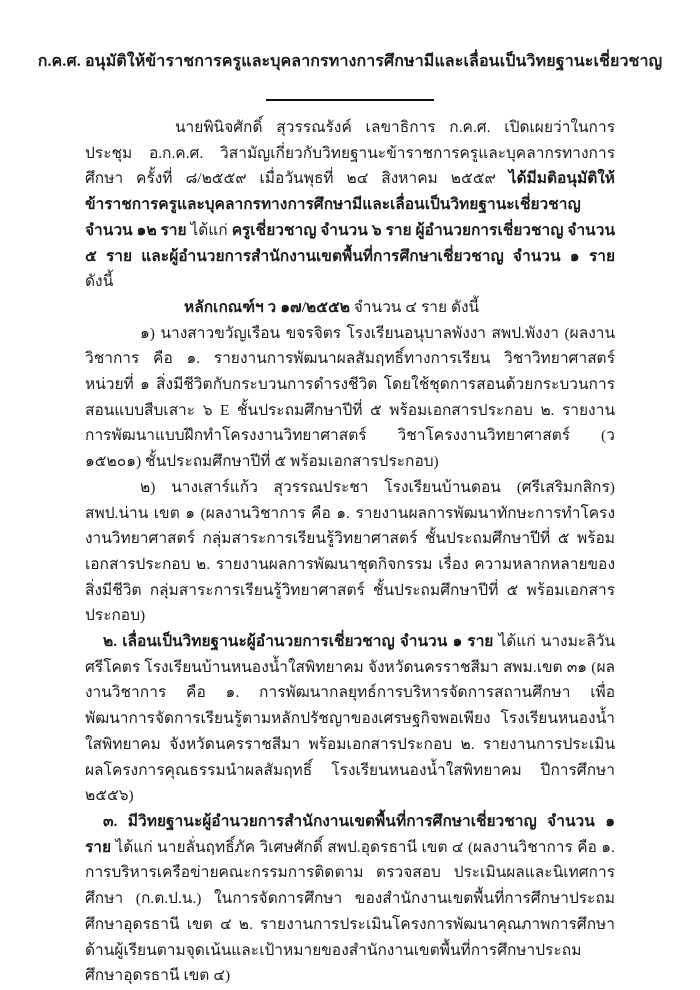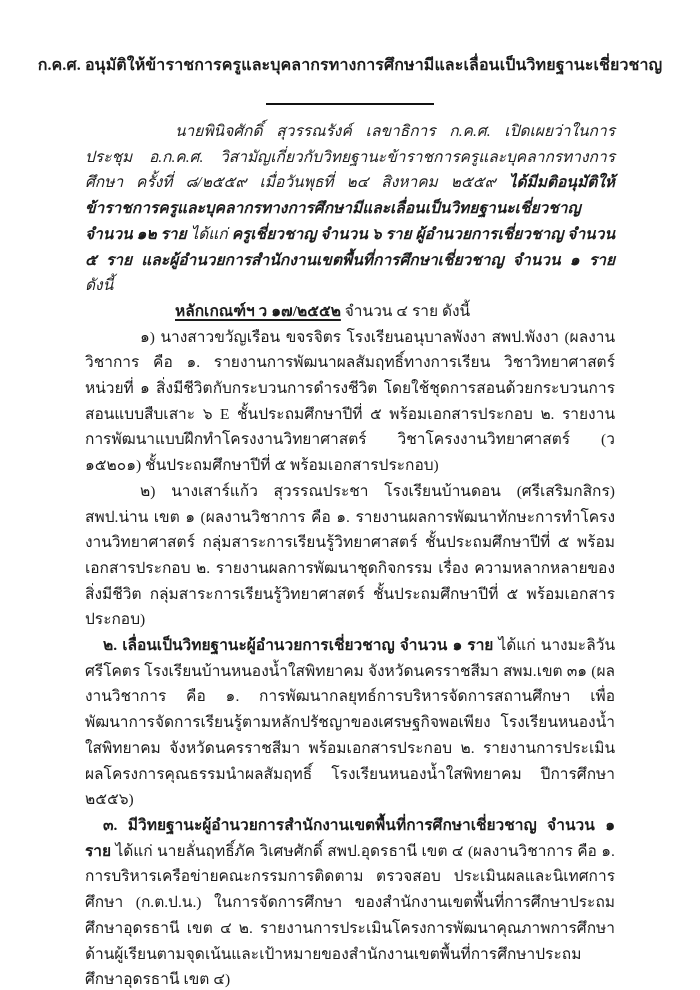--- a/index.html
+++ b/index.html
@@ -5,48 +5,48 @@
   html, body { margin: 0; padding: 0; }
   body {
     width: 700px; height: 990px;
     background: #ffffff;
     color: #1c1c1c;
     font-family: "Liberation Serif", "DejaVu Serif", serif;
     overflow: hidden;
   }
   .page { position: relative; width: 700px; height: 990px; background: #ffffff; }
   .title {
-    margin: 0;
-    padding-top: 54px;
+    margin: 8px;
+    padding-top: 42px;
     text-align: center;
     font-weight: bold;
     font-size: 16px;
     line-height: 22px;
     letter-spacing: 0.1px;
   }
   .divider {
     width: 168px; height: 2px;
     background: #111;
     margin: 27px auto 0 auto;
   }
   .content {
     margin: 13px 85px 0 85px;
     font-size: 15.5px;
     line-height: 25.7px;
     text-align: justify;
     text-justify: inter-word;
     overflow-wrap: break-word;
   }
   .content p { margin: 0; padding: 0; }
-  .b-indent { text-indent: 90px; font-style: italic; }
+  .b-indent { text-indent: 90px; }
   .b-head   { text-indent: 90px; }
   .b-item   { text-indent: 18px; }
   .b-sub    { text-indent: 55px; }
   .bold { font-weight: bold; }
-  .underline { text-decoration: underline; text-underline-offset: 3px; text-decoration-thickness: 1.5px; }
+  .underline { text-underline-offset: 3px; text-decoration-thickness: 1.5px; margin-left: 9px; }
 </style>
 </head>
 <body>
 
 <div class="page">
   <p class="title">ก.ค.ศ. อนุมัติให้ข้าราชการครูและบุคลากรทางการศึกษามีและเลื่อนเป็นวิทยฐานะเชี่ยวชาญ</p>
   <div class="divider"></div>
   <div class="content">
       <p class="b-indent"><span>นายพินิจศักดิ์ สุวรรณรังค์ เลขาธิการ ก.ค.ศ. เปิดเผยว่าในการประชุม อ.ก.ค.ศ. วิสามัญเกี่ยวกับวิทยฐานะข้าราชการครูและบุคลากรทางการศึกษา ครั้งที่ ๘/๒๕๕๙ เมื่อวันพุธที่ ๒๔ สิงหาคม ๒๕๕๙ </span><span class="bold">ได้มีมติอนุมัติให้ข้าราชการครูและบุคลากรทางการศึกษามีและเลื่อนเป็นวิทยฐานะเชี่ยวชาญ จำนวน ๑๒ ราย </span><span>ได้แก่ </span><span class="bold">ครูเชี่ยวชาญ จำนวน ๖ ราย ผู้อำนวยการเชี่ยวชาญ จำนวน ๕ ราย และผู้อำนวยการสำนักงานเขตพื้นที่การศึกษาเชี่ยวชาญ จำนวน ๑ ราย </span><span>ดังนี้</span></p>
       <p class="b-head"><span class="bold underline">หลักเกณฑ์ฯ ว ๑๗/๒๕๕๒</span><span> จำนวน ๔ ราย ดังนี้</span></p>

